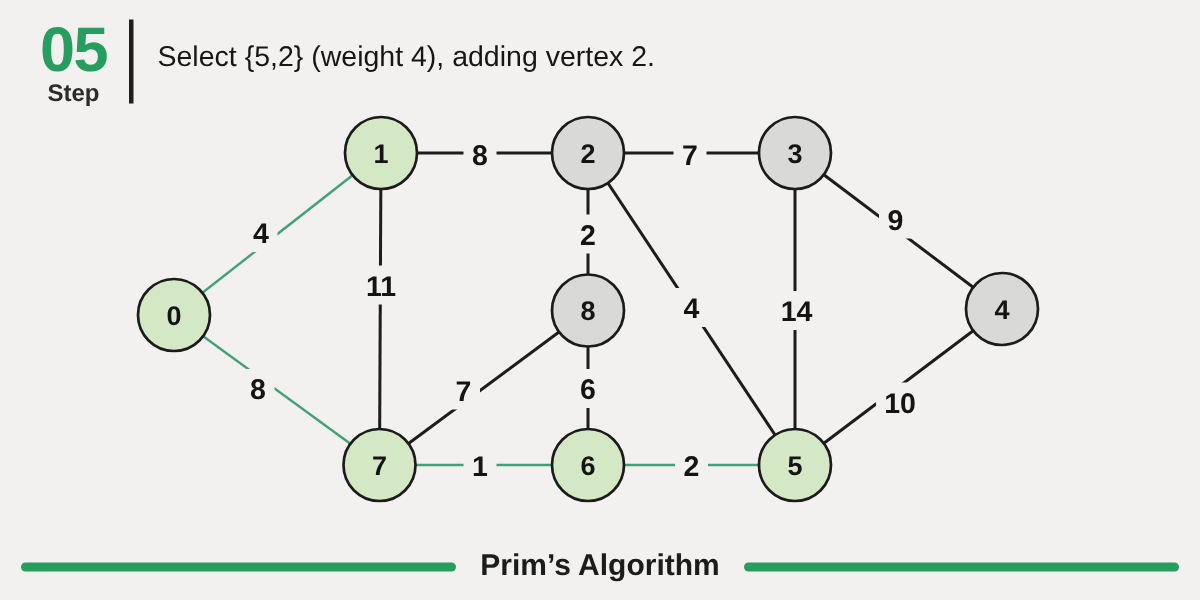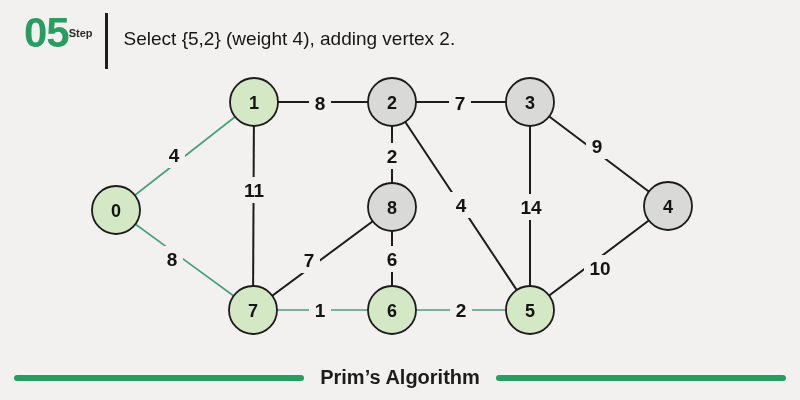--- a/index.html
+++ b/index.html
@@ -7,26 +7,26 @@
     width:800px;height:400px;
     background:#f2f1ef;
     font-family:"Liberation Sans","DejaVu Sans",sans-serif;
     position:relative;overflow:hidden;
     color:#1b1b1b;
   }
   .stage{position:absolute;inset:0;}
 
   
   .header{position:absolute;top:12px;left:24px;display:flex;align-items:flex-start;}
-  .step-block{display:flex;flex-direction:row;align-items:center;min-width:50px;text-align:center;}
+  .step-block{display:flex;flex-direction:column;align-items:center;min-width:50px;text-align:center;}
   .step-number{
     font-size:42px;line-height:42px;font-weight:bold;letter-spacing:-1px;
     color:var(--accent,#279d5f);
   }
-  .step-label{font-size:11px;font-weight:bold;color:#2b2b2b;margin-top:0px;}
+  .step-label{font-size:16px;font-weight:bold;color:#2b2b2b;margin-top:0px;}
   .header-divider{width:3px;height:56px;background:#1f1f1f;margin:1px 16px 0 12px;}
   .step-title{font-size:19px;font-weight:normal;color:#161616;padding-top:16px;white-space:nowrap;}
 
   
   svg.graph{position:absolute;left:0;top:0;}
   svg.graph text{font-family:"Liberation Sans","DejaVu Sans",sans-serif;}
   text.weight{font-size:19px;font-weight:bold;fill:#141414;text-anchor:middle;}
   text.node-label{font-size:18px;font-weight:bold;fill:#141414;text-anchor:middle;}
 
   

